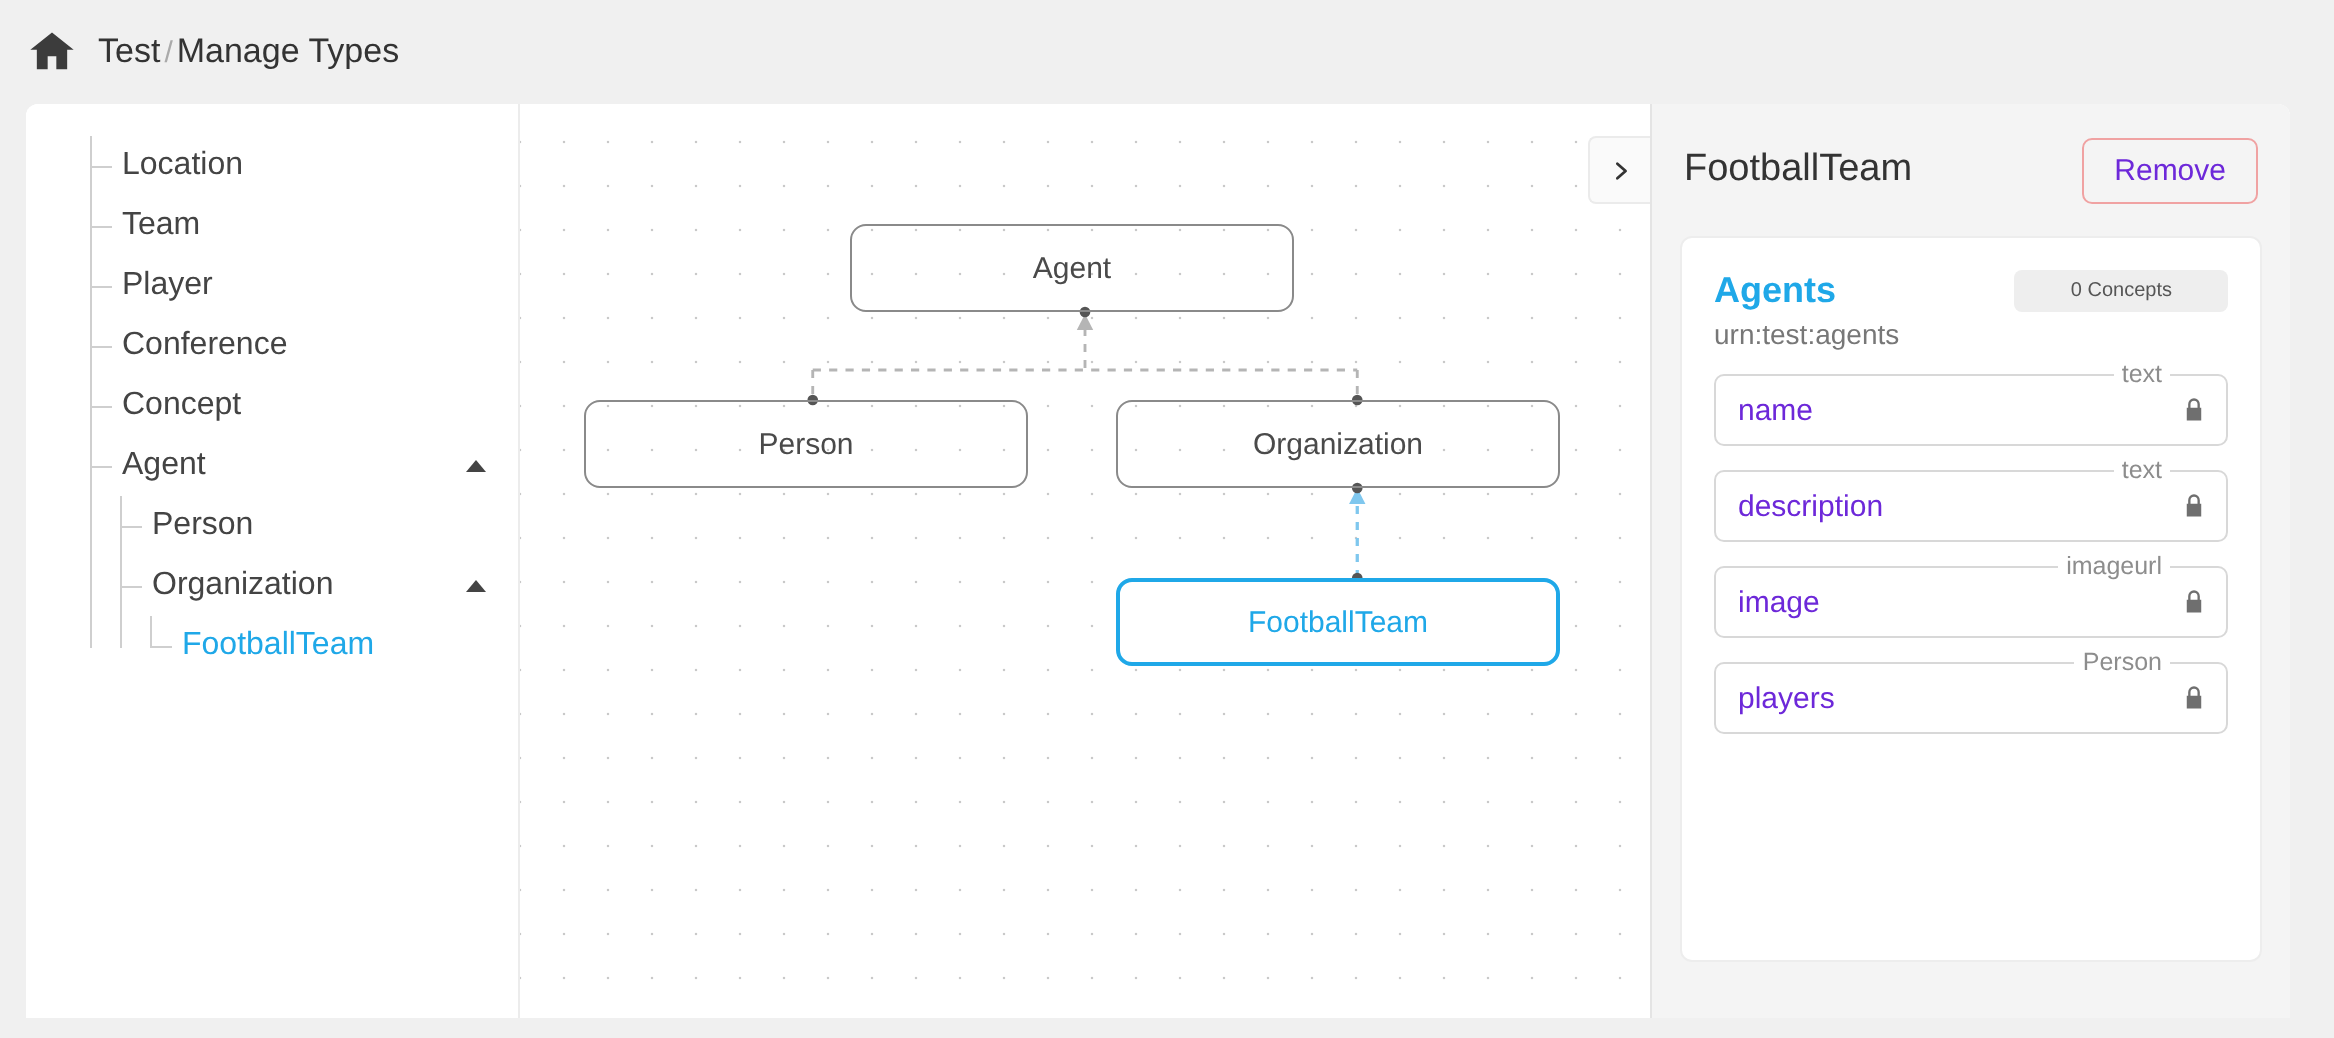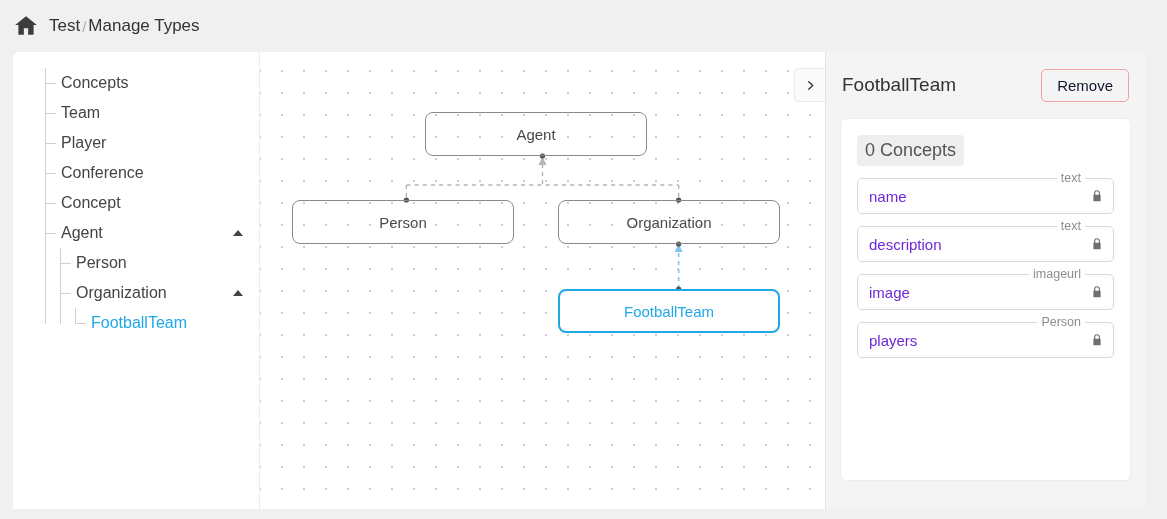--- a/index.html
+++ b/index.html
@@ -149,21 +149,21 @@
     height: 66px;
     padding: 0 16px;
     display: flex;
     align-items: center;
     justify-content: space-between;
   }
   .details-title { font-size: 19px; color: #333333; }
   .remove-btn {
     font-family: inherit;
     font-size: 15px;
-    color: #0f172a;
+    color: #6d28d9;
     background: transparent;
     border: 1px solid #f0a2a2;
     border-radius: 5px;
     padding: 7px 15px;
     cursor: pointer;
   }
 
   .details-card {
     margin: 0 14px 0 14px;
     background: #ffffff;
@@ -176,23 +176,23 @@
   .card-top {
     display: flex;
     align-items: flex-start;
     justify-content: space-between;
   }
   .ns-name { font-size: 18px; color: #1fa8e8; font-weight: bold; }
   .ns-urn  { font-size: 14px; color: #777777; margin-top: 3px; }
   .concepts-badge {
     background: #eeeeee;
     color: #555555;
-    font-size: 18px;
+    font-size: 10px;
     border-radius: 4px;
-    padding: 5px 8px;
+    padding: 5px 28px;
     white-space: nowrap;
   }
 
   .props-head {
     display: flex;
     align-items: center;
     justify-content: space-between;
     margin-top: 16px;
     margin-bottom: 6px;
   }
@@ -263,21 +263,21 @@
   </div>
 </div>
 
 <div class="shell">
 
   <div class="tree-pane">
     <div class="tree-level tree-root">
       <div class="rail"></div>
 
       <div class="tree-row">
-        <span class="tree-label">Concepts</span>
+        <span class="tree-label">Location</span>
       </div>
       <div class="tree-row">
         <span class="tree-label">Team</span>
       </div>
       <div class="tree-row">
         <span class="tree-label">Player</span>
       </div>
       <div class="tree-row">
         <span class="tree-label">Conference</span>
       </div>
@@ -357,20 +357,24 @@
   <div class="details-pane">
 
     <div class="details-head">
       <span class="details-title">FootballTeam</span>
       <button class="remove-btn">Remove</button>
     </div>
 
     <div class="details-card">
 
       <div class="card-top">
+        <div>
+          <div class="ns-name">Agents</div>
+          <div class="ns-urn">urn:test:agents</div>
+        </div>
         <span class="concepts-badge">0 Concepts</span>
       </div>
 
 
       <div class="field">
         <span class="field-value">name</span>
         <span class="field-type">text</span>
         <svg class="lock-icon" viewBox="0 0 24 24" fill="currentColor">
           <path d="M7 10V7a5 5 0 0 1 10 0v3h1.2v11H5.8V10H7zm2 0h6V7a3 3 0 0 0-6 0v3z"></path>
         </svg>

